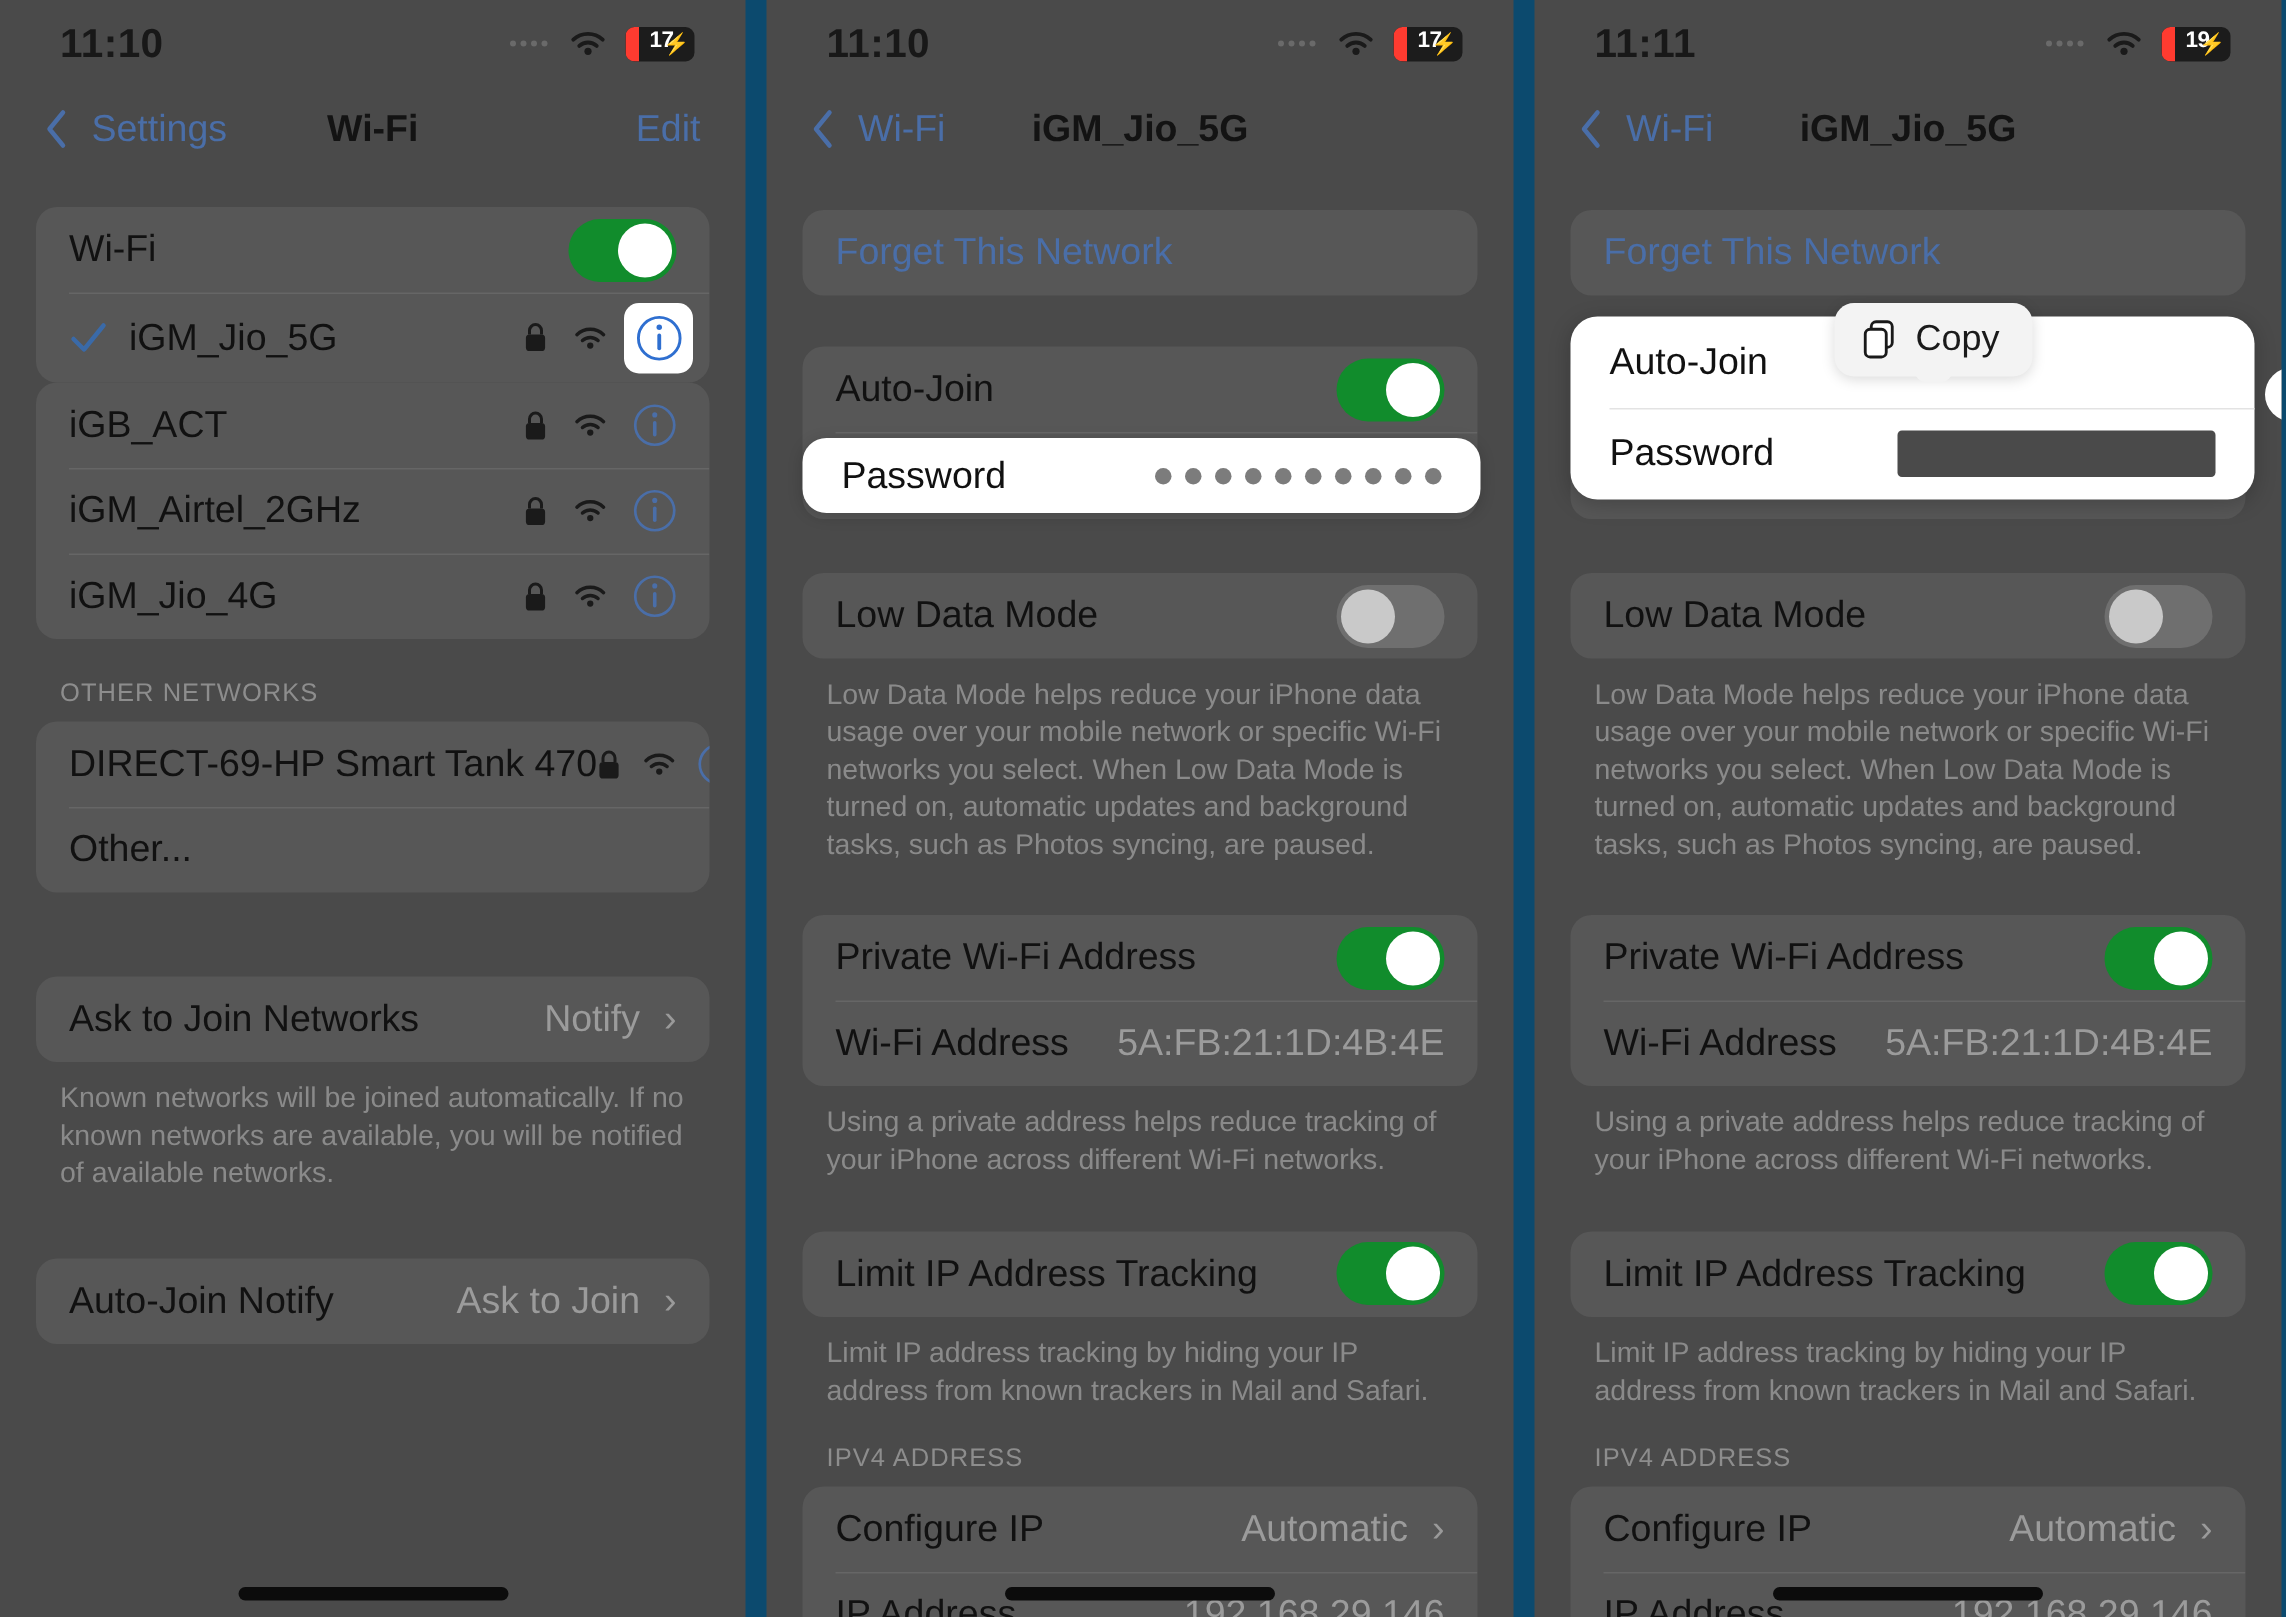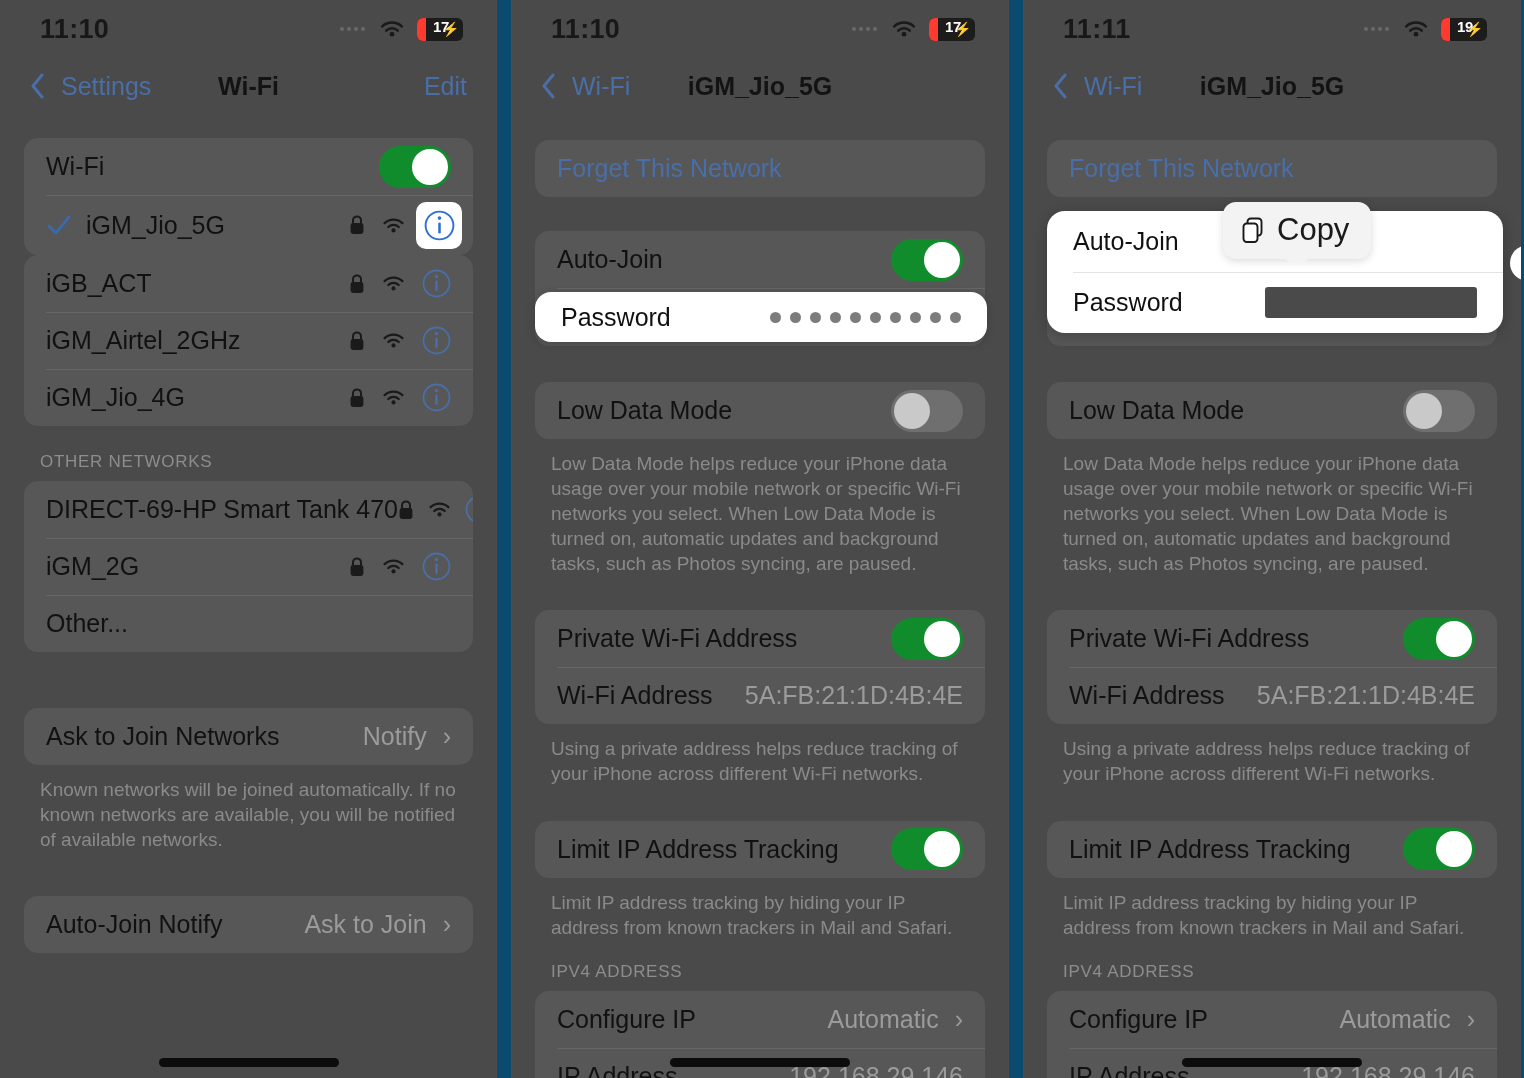--- a/index.html
+++ b/index.html
@@ -243,21 +243,21 @@
     position: absolute;
     z-index: 9;
     background: #f3f3f3;
     border-radius: 13px;
     padding: 10px 22px 11px 18px;
     display: flex;
     align-items: center;
     gap: 11px;
     box-shadow: 0 2px 9px rgba(0,0,0,0.15);
   }
-  .tooltip .tlabel { font-size: 31px; color: #1a1a1a; }
+  .tooltip .tlabel { font-size: 24px; color: #1a1a1a; }
   .tooltip .copy-glyph { width: 25px; height: 27px; display: block; }
   .tooltip .tail {
     position: absolute;
     bottom: -11px; left: 50%;
     transform: translateX(-50%);
     width: 26px; height: 13px;
     overflow: hidden;
   }
   .tooltip .tail::before {
     content: "";
@@ -425,39 +425,20 @@
                 <path d="M3.6 7.1a12.9 12.9 0 0 1 17.8 0" stroke="#1a1a1a" stroke-width="2.3" fill="none" stroke-linecap="round"></path>
               </svg>
             <svg class="info-icon" viewBox="0 0 29 29">
                 <circle cx="14.5" cy="14.5" r="13" stroke="#4a6ea8" stroke-width="1.8" fill="none"></circle>
                 <circle cx="14.5" cy="7.6" r="1.7" fill="#4a6ea8"></circle>
                 <rect x="13.3" y="11.6" width="2.4" height="10.4" rx="1.2" fill="#4a6ea8"></rect>
               </svg>
           </span>
         </div>
         <div class="row">
-          <span class="row-label">iGM_2G</span>
-          <span class="row-right">
-            <svg class="lock-icon" viewBox="0 0 16 22">
-                <path d="M4 9V6.4a4 4 0 0 1 8 0V9" stroke="#1a1a1a" stroke-width="2" fill="none"></path>
-                <rect x="1.6" y="9" width="12.8" height="11" rx="2.4" fill="#1a1a1a"></rect>
-              </svg>
-            <svg class="wifi-small" viewBox="0 0 25 19">
-                <path d="M12.5 16.5a2.1 2.1 0 1 0 0-4.2 2.1 2.1 0 0 0 0 4.2z" fill="#1a1a1a"></path>
-                <path d="M7.3 11a7.6 7.6 0 0 1 10.4 0" stroke="#1a1a1a" stroke-width="2.3" fill="none" stroke-linecap="round"></path>
-                <path d="M3.6 7.1a12.9 12.9 0 0 1 17.8 0" stroke="#1a1a1a" stroke-width="2.3" fill="none" stroke-linecap="round"></path>
-              </svg>
-            <svg class="info-icon" viewBox="0 0 29 29">
-                <circle cx="14.5" cy="14.5" r="13" stroke="#4a6ea8" stroke-width="1.8" fill="none"></circle>
-                <circle cx="14.5" cy="7.6" r="1.7" fill="#4a6ea8"></circle>
-                <rect x="13.3" y="11.6" width="2.4" height="10.4" rx="1.2" fill="#4a6ea8"></rect>
-              </svg>
-          </span>
-        </div>
-        <div class="row">
           <span class="row-label">Other...</span>
         </div>
       </div>
 
       <div style="height:56px"></div>
 
       <div class="group">
         <div class="row">
           <span class="row-label">Ask to Join Networks</span>
           <span class="row-right">

